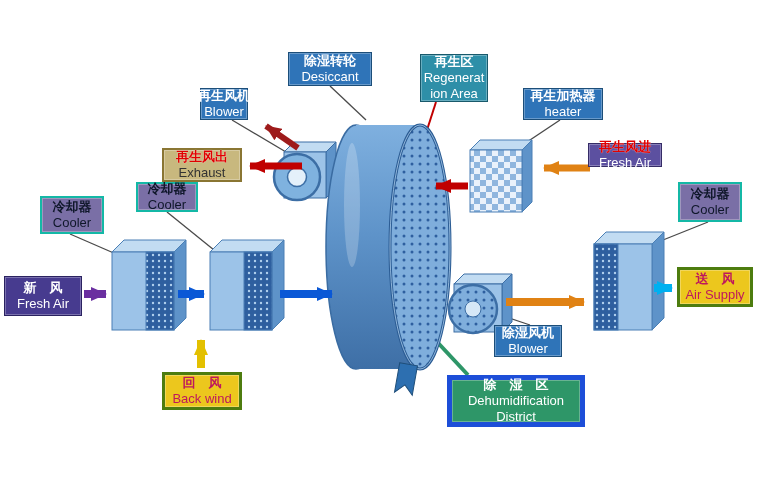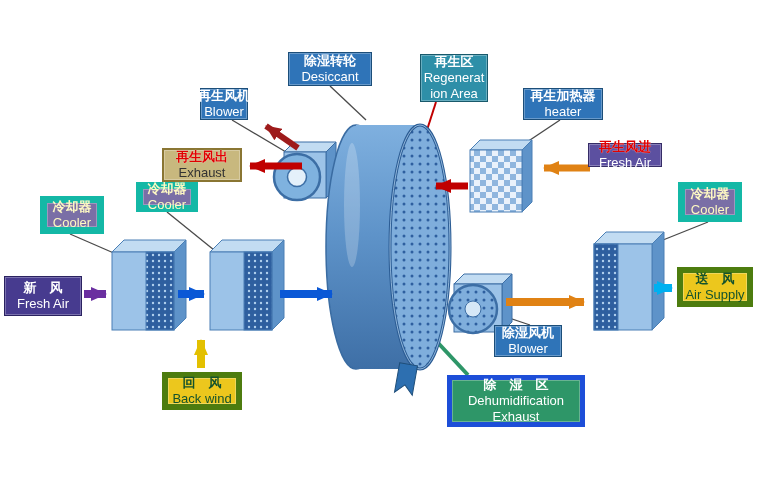--- a/index.html
+++ b/index.html
@@ -11,24 +11,24 @@
   .label{position:absolute;display:flex;flex-direction:column;align-items:center;justify-content:center;
          text-align:center;line-height:1.22;z-index:2;padding:2px 2px;
          box-shadow:inset 0 0 0 1px rgba(255,255,255,.28)}
   .label .zh{font-weight:bold;font-size:13px;white-space:nowrap}
   .label .en{font-size:13px}
   .label .en.brk{word-break:break-all}
   .zh.red{color:#E00000;text-shadow:0 0 1px #fff}
 
   .c-blue  {background:#2F74B8;border:1px solid #1C4E79;color:#fff}
   .c-teal  {background:#2E8FA8;border:1px solid #19596B;color:#fff}
-  .c-purple{background:#7A6FA6;border:7px solid #14b8a6;color:#fef9c3}
+  .c-purple{background:#7A6FA6;border:2px solid #14b8a6;color:#0f172a}
   .c-dpurp {background:#473B8F;border:1px solid #2A2260;color:#fff}
   .c-rpurp {background:#5C50A0;border:1px solid #352C66;color:#fff}
-  .c-yellow{background:#ECC71D;border:6px solid #4d7c0f;color:#14532d}
+  .c-yellow{background:#ECC71D;border:3px solid #4d7c0f;color:#be185d}
   .c-tan   {background:#C8B87E;border:2px solid #8A7633;color:#333}
   .c-green {background:#2E9668;border:5px solid #1d4ed8;color:#fff}
 
   .lbl-desiccant      {left:288px;top:52px; width:84px; height:34px}
   .lbl-regen-area     {left:420px;top:54px; width:68px; height:48px}
   .lbl-regen-blower   {left:200px;top:88px; width:48px; height:32px}
   .lbl-regen-heater   {left:523px;top:88px; width:80px; height:32px}
   .lbl-exhaust        {left:162px;top:148px;width:80px; height:34px}
   .lbl-cooler-li      {left:136px;top:182px;width:62px; height:30px}
   .lbl-cooler-lo      {left:40px; top:196px;width:64px; height:38px}
@@ -230,17 +230,17 @@
     <div class="en">Back wind</div>
   </div>
 
   <div class="label c-blue lbl-dehumid-blower">
     <div class="zh">除湿风机</div>
     <div class="en">Blower</div>
   </div>
 
   <div class="label c-green lbl-district">
     <div class="zh">除　湿　区</div>
-    <div class="en">Dehumidification Exhaust</div>
+    <div class="en">Dehumidification District</div>
   </div>
 
 
 </div>
 
 </body></html>

